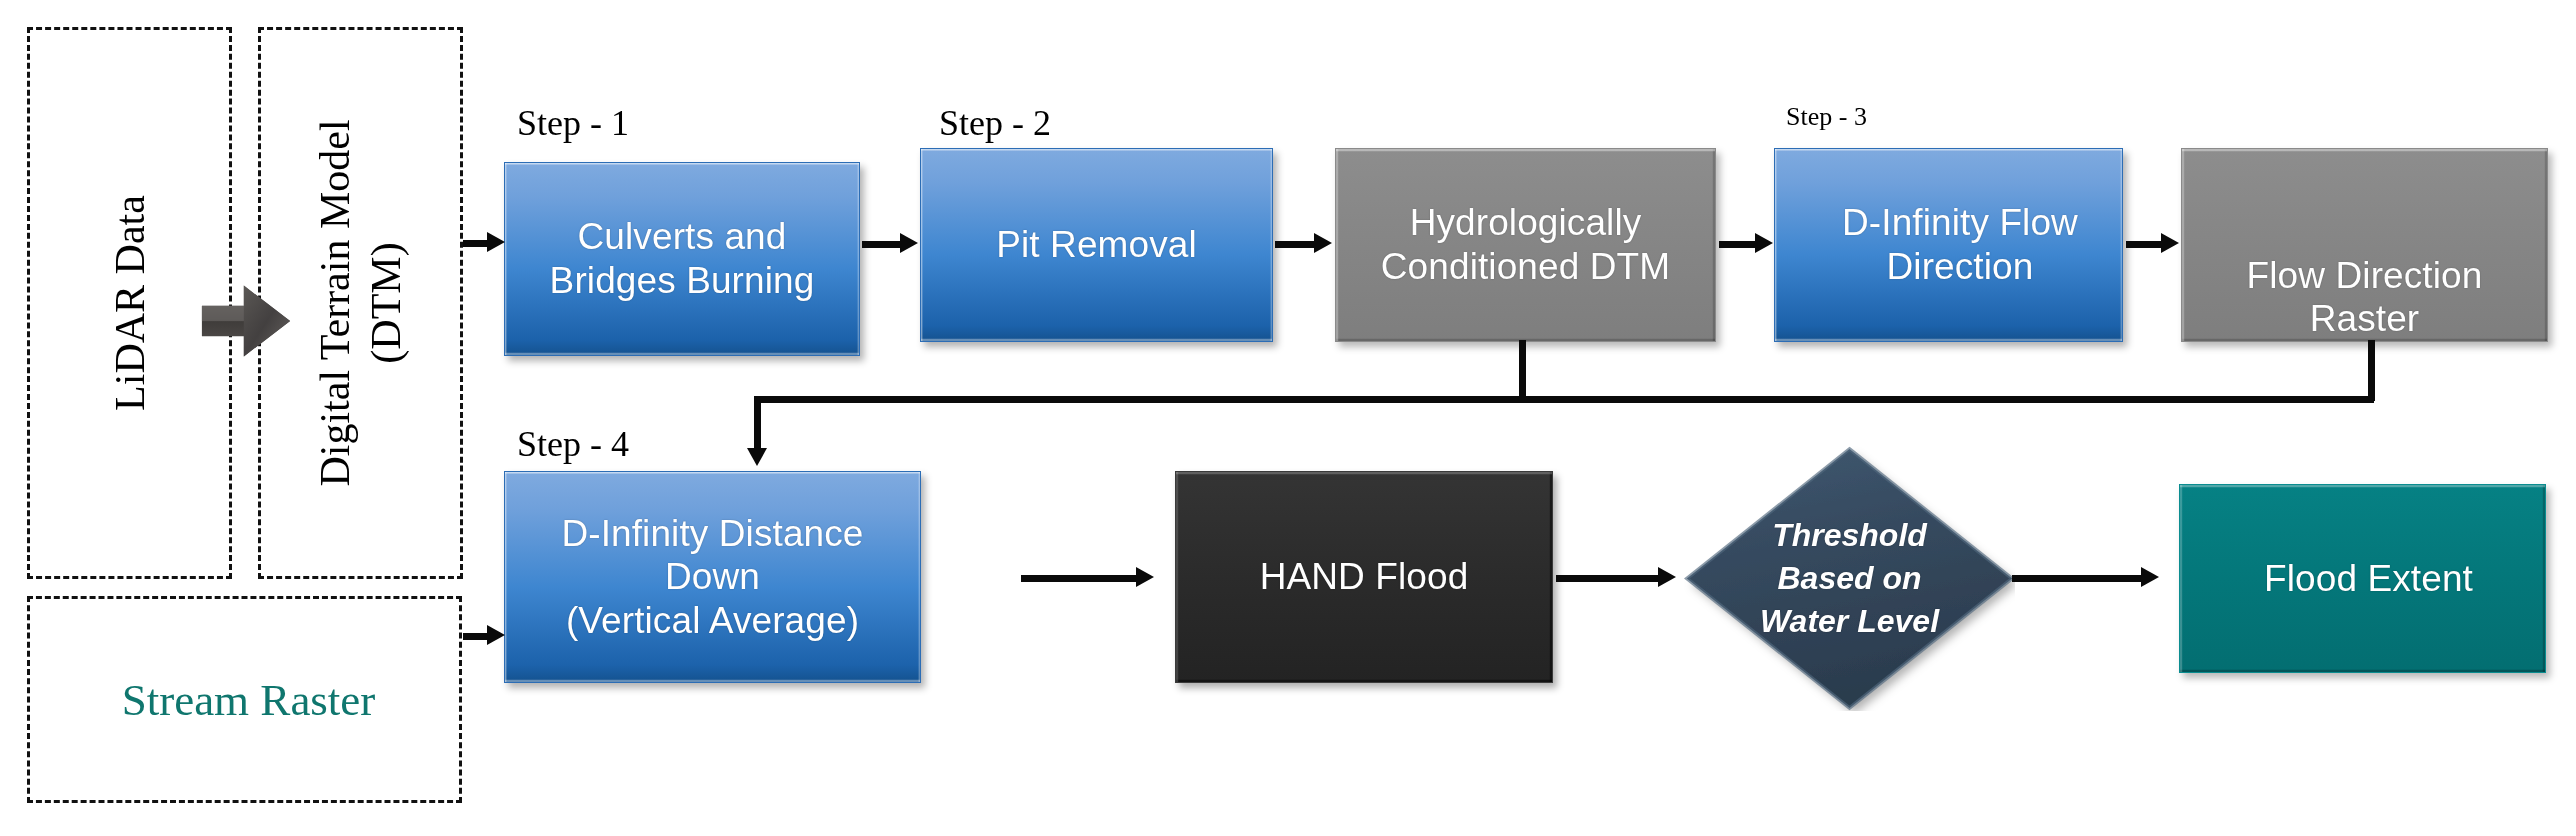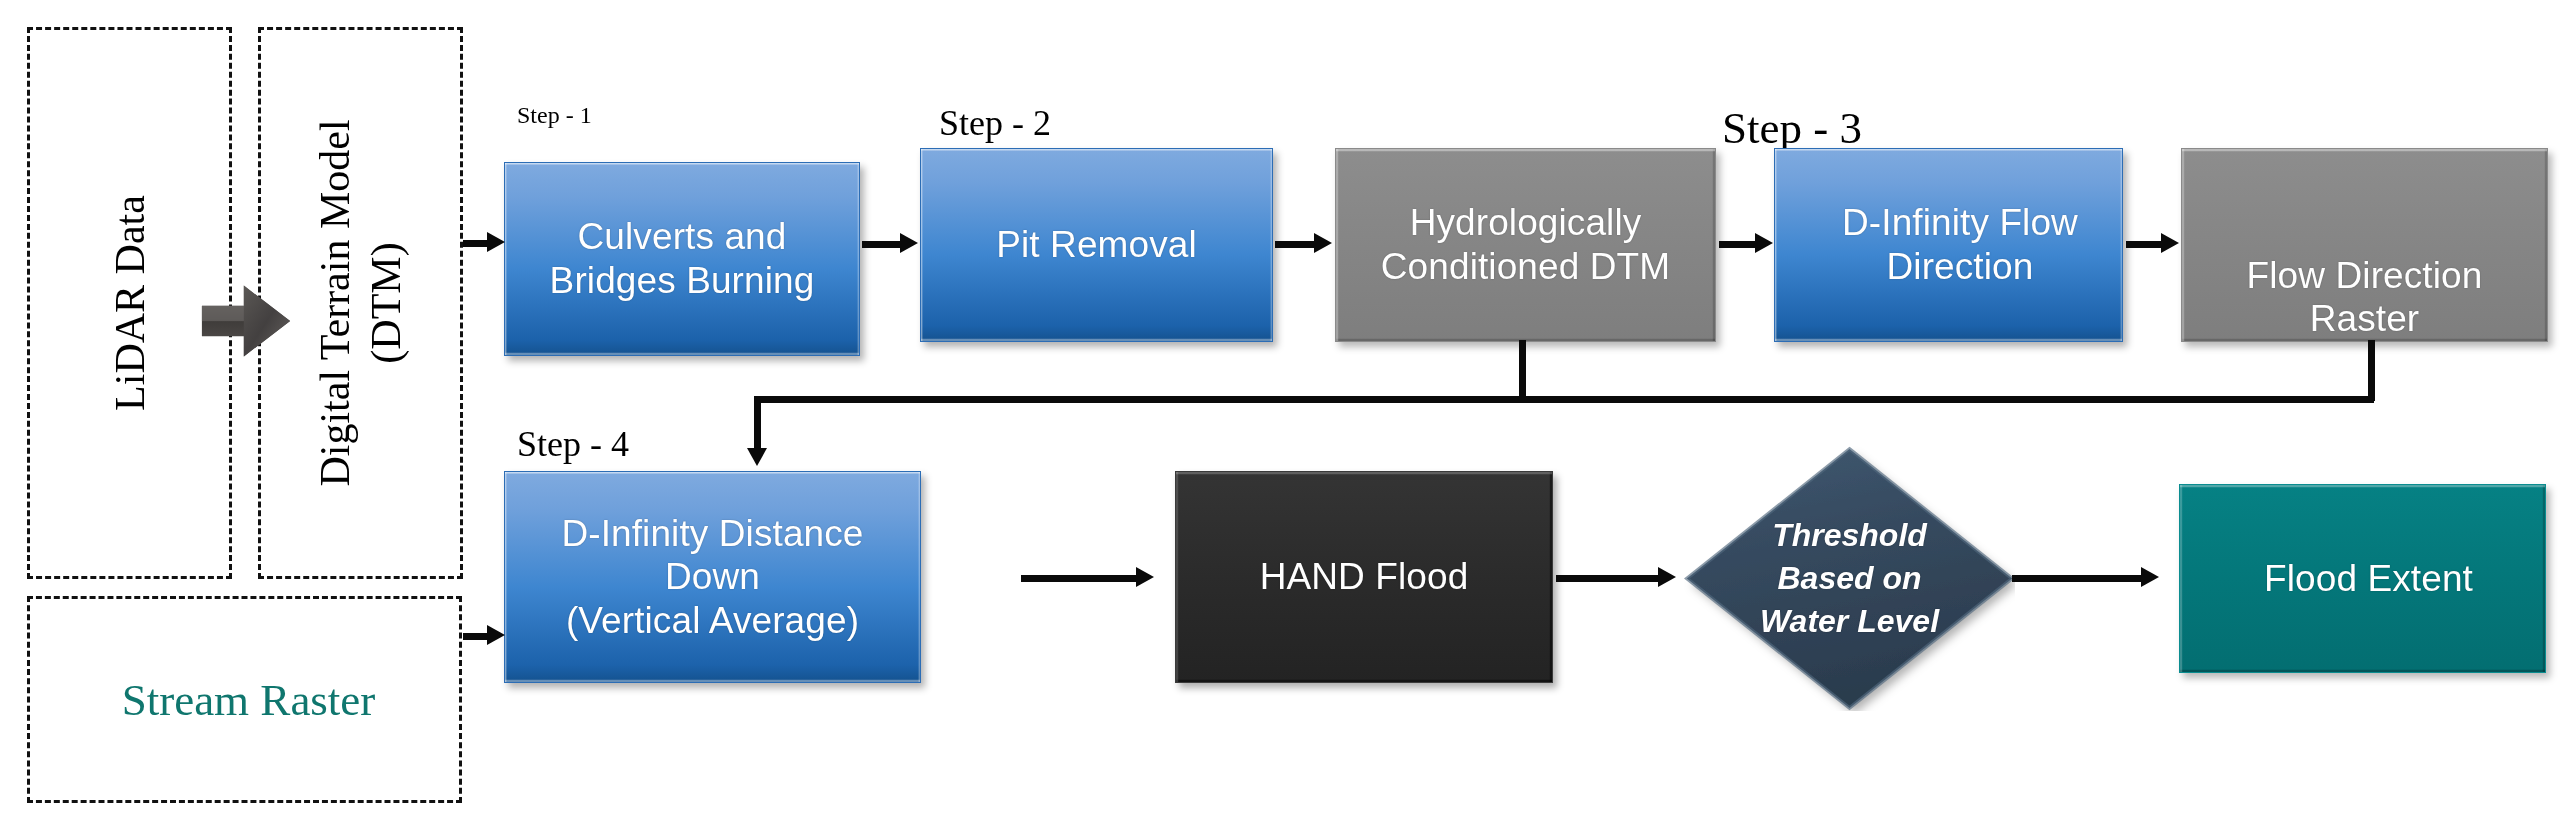--- a/index.html
+++ b/index.html
@@ -118,23 +118,23 @@
       <polygon points="4,44 62,44 62,16 126,65 62,114 62,86 4,86" fill="url(#ba_body)"></polygon>
       <polygon points="62,16 126,65 62,114" fill="url(#ba_head)" opacity="0.95"></polygon>
       <polygon points="4,44 62,44 62,65 4,65" fill="#706c69" opacity="0.55"></polygon>
     </svg>
   </div>
 
   <div class="dashed" style="left:27px;top:596px;width:435px;height:207px;">
     <div class="hlabel" style="font-size:45px;">Stream Raster</div>
   </div>
 
-  <div class="step" style="left:517px;top:102px;font-size:24px;text-align:right;">Step - 1</div>
+  <div class="step" style="left:517px;top:102px;font-size:36px;text-align:right;">Step - 1</div>
   <div class="step" style="left:939px;top:102px;font-size:36px;">Step - 2</div>
-  <div class="step" style="left:1722px;top:102px;font-size:45px;">Step - 3</div>
+  <div class="step" style="left:1786px;top:102px;font-size:26px;">Step - 3</div>
   <div class="step" style="left:517px;top:423px;font-size:36px;">Step - 4</div>
 
   <div class="box blue" style="left:504px;top:162px;width:356px;height:194px;">
     <span class="txt" style="font-size:37px;">Culverts and<br>Bridges Burning</span>
   </div>
 
   <div class="box gray" style="left:1335px;top:148px;width:381px;height:194px;">
     <span class="txt" style="font-size:37px;">Hydrologically<br>Conditioned DTM</span>
   </div>
 

